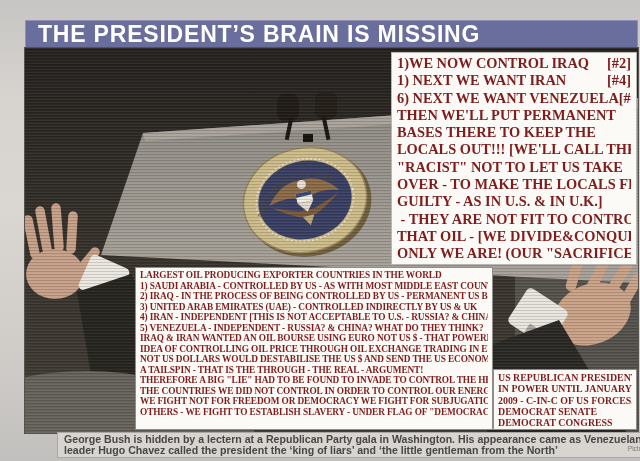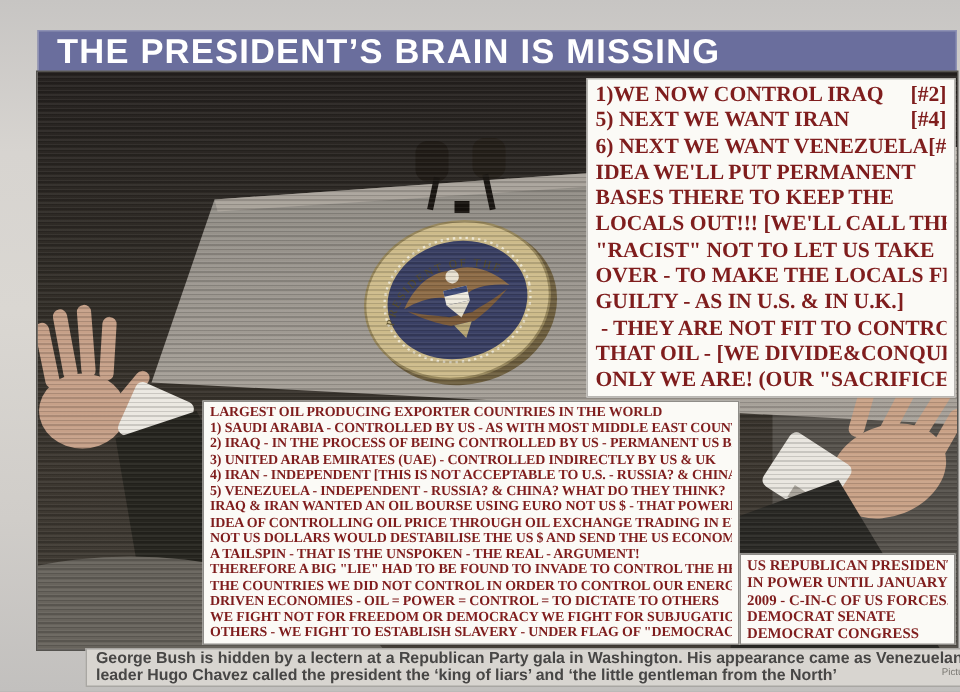--- a/index.html
+++ b/index.html
@@ -110,47 +110,46 @@
       </g>
       <rect x="489" y="248" width="48" height="42" rx="5" fill="#e9e6df" transform="rotate(33 513 269)"></rect>
       <rect x="500" y="284" width="34" height="9" fill="#a9a49b" transform="rotate(33 517 288)"></rect>
       <polygon points="468,296 534,272 602,385 462,385" fill="#2a2925"></polygon>
     </svg>
     <div class="scanlines"></div>
   </div>
 
   <div class="panel panel-tr">
     <div class="rline"><span>1)WE NOW CONTROL IRAQ</span><span>[#2]</span></div>
-    <div class="rline"><span>5) NEXT WE WANT IRAN</span><span>[#4]</span></div>
+    <div class="rline"><span>1) NEXT WE WANT IRAN</span><span>[#4]</span></div>
     <div class="rline"><span>6) NEXT WE WANT VENEZUELA</span><span>[#5]</span></div>
-    <div class="rline"><span>IDEA WE'LL PUT PERMANENT</span><span></span></div>
+    <div class="rline"><span>THEN WE'LL PUT PERMANENT</span><span></span></div>
     <div class="rline"><span>BASES THERE TO KEEP THE</span><span></span></div>
     <div class="rline"><span>LOCALS OUT!!! [WE'LL CALL THEM</span><span></span></div>
     <div class="rline"><span>"RACIST" NOT TO LET US TAKE</span><span></span></div>
     <div class="rline"><span>OVER - TO MAKE THE LOCALS FEEL</span><span></span></div>
     <div class="rline"><span>GUILTY - AS IN U.S. &amp; IN U.K.]</span><span></span></div>
     <div class="rline"><span> - THEY ARE NOT FIT TO CONTROL</span><span></span></div>
     <div class="rline"><span>THAT OIL - [WE DIVIDE&amp;CONQUER]</span><span></span></div>
     <div class="rline"><span>ONLY WE ARE! (OUR "SACRIFICE")</span><span></span></div>
   </div>
 
   <div class="panel panel-mid">
     <div class="mline">LARGEST OIL PRODUCING EXPORTER COUNTRIES IN THE WORLD</div>
     <div class="mline">1) SAUDI ARABIA - CONTROLLED BY US - AS WITH MOST MIDDLE EAST COUNTRIES</div>
     <div class="mline">2) IRAQ - IN THE PROCESS OF BEING CONTROLLED BY US - PERMANENT US BASES</div>
     <div class="mline">3) UNITED ARAB EMIRATES (UAE) - CONTROLLED INDIRECTLY BY US &amp; UK</div>
     <div class="mline">4) IRAN - INDEPENDENT [THIS IS NOT ACCEPTABLE TO U.S. - RUSSIA? &amp; CHINA?]</div>
     <div class="mline">5) VENEZUELA - INDEPENDENT - RUSSIA? &amp; CHINA? WHAT DO THEY THINK?</div>
     <div class="mline">IRAQ &amp; IRAN WANTED AN OIL BOURSE USING EURO NOT US $ - THAT POWERFUL</div>
     <div class="mline">IDEA OF CONTROLLING OIL PRICE THROUGH OIL EXCHANGE TRADING IN EUROS</div>
     <div class="mline">NOT US DOLLARS WOULD DESTABILISE THE US $ AND SEND THE US ECONOMY INTO</div>
-    <div class="mline">A TAILSPIN - THAT IS THE UNSPOKEN - THE REAL - ARGUMENT!</div>
+    <div class="mline">A TAILSPIN - THAT IS THE THROUGH - THE REAL - ARGUMENT!</div>
     <div class="mline">THEREFORE A BIG "LIE" HAD TO BE FOUND TO INVADE TO CONTROL THE HEART OF</div>
     <div class="mline">THE COUNTRIES WE DID NOT CONTROL IN ORDER TO CONTROL OUR ENERGY</div>
-    <div class="mline">DRIVEN ECONOMIES - OIL = POWER = CONTROL = TO DICTATE TO OTHERS</div>
     <div class="mline">WE FIGHT NOT FOR FREEDOM OR DEMOCRACY WE FIGHT FOR SUBJUGATION OF</div>
     <div class="mline">OTHERS - WE FIGHT TO ESTABLISH SLAVERY - UNDER FLAG OF "DEMOCRACY"</div>
   </div>
 
   <div class="panel panel-br">
     <div class="mline">US REPUBLICAN PRESIDENT</div>
     <div class="mline">IN POWER UNTIL JANUARY</div>
     <div class="mline">2009 - C-IN-C OF US FORCES.</div>
     <div class="mline">DEMOCRAT SENATE</div>
     <div class="mline">DEMOCRAT CONGRESS</div>

